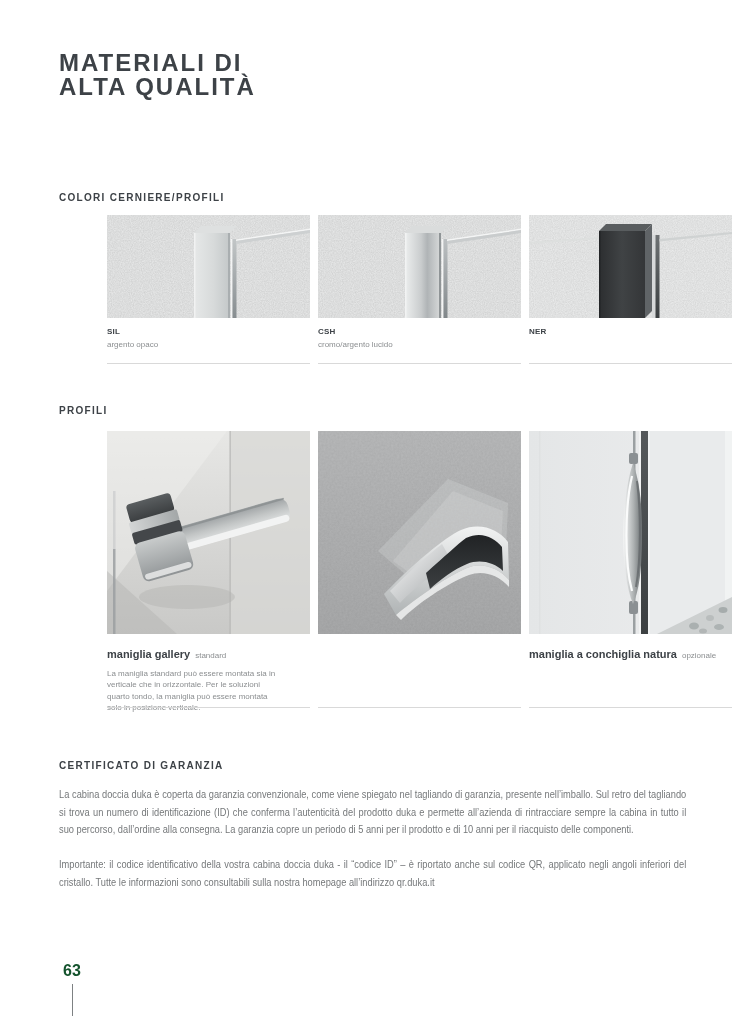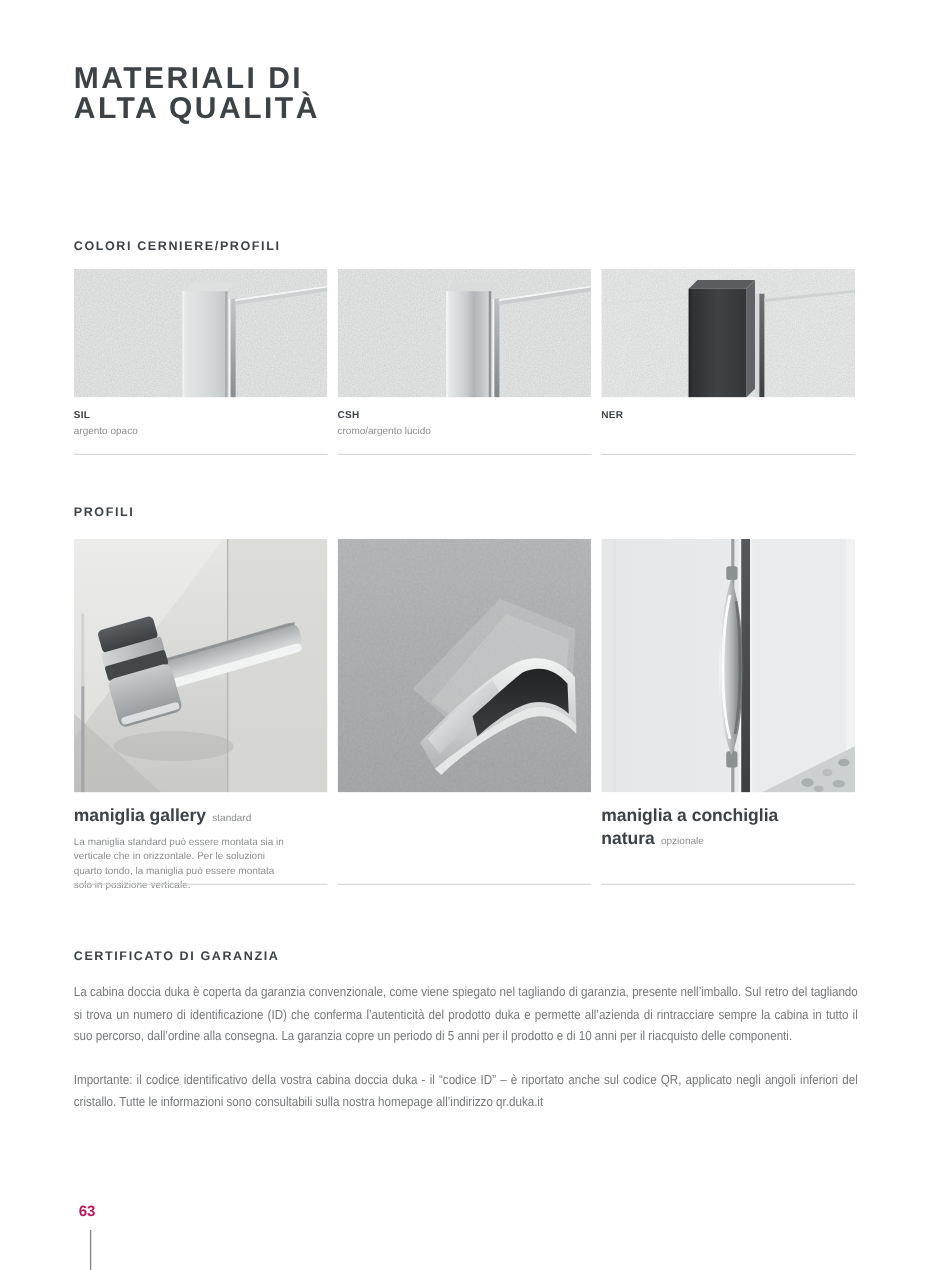--- a/index.html
+++ b/index.html
@@ -6,36 +6,36 @@
   .page{
     position:relative;width:742px;height:1016px;background:#ffffff;overflow:hidden;
     font-family:"Liberation Sans","DejaVu Sans",sans-serif;
   }
   .abs{position:absolute;}
   
   .doc-title{left:59px;top:51px;font-size:24px;font-weight:bold;color:#3d4247;
     letter-spacing:2px;line-height:24px;}
   .sec-heading{font-size:10px;font-weight:bold;color:#3d4247;letter-spacing:1.3px;}
   
-  .row{left:59px;width:673px;display:flex;gap:8px;}
+  .row{left:59px;width:673px;display:flex;gap:8px;justify-content:flex-end;}
   .col{position:relative;width:203px;}
   .col .imgbox{width:203px;overflow:hidden;}
   .col svg{display:block;}
   .divider{position:absolute;left:0;right:0;bottom:0;height:1px;background:#d9d9d9;}
   .code{font-size:8px;font-weight:bold;color:#3d4247;margin-top:9px;letter-spacing:.2px;}
   .sdesc{font-size:8px;color:#8b8e90;line-height:11px;margin-top:3px;width:198px;}
   .mlabelrow{margin-top:10px;}
-  .mname{font-size:14px;font-weight:bold;color:#3d4247;margin-top:27px;}
+  .mname{font-size:11px;font-weight:bold;color:#3d4247;margin-top:27px;}
   .mtag{font-size:8px;color:#8b8e90;margin-left:5px;}
   .mdesc{font-size:8px;color:#8b8e90;line-height:11.4px;margin-top:6px;width:172px;}
   
   .para{width:716px;transform:scaleX(0.876);transform-origin:0 0;
     font-size:10.6px;line-height:17.6px;color:#75787a;text-align:justify;}
   
-  .pagenum{left:63px;top:962px;font-size:12px;font-weight:bold;color:#be185d;}
+  .pagenum{left:63px;top:962px;font-size:16px;font-weight:bold;color:#14532d;}
   .footrule{left:72px;top:984px;width:1px;height:32px;background:#7d8183;}
 </style>
 </head>
 <body>
 
 <div class="page">
 
   <div class="abs doc-title">
     <div>MATERIALI DI</div>
     <div>ALTA QUALITÀ</div>

